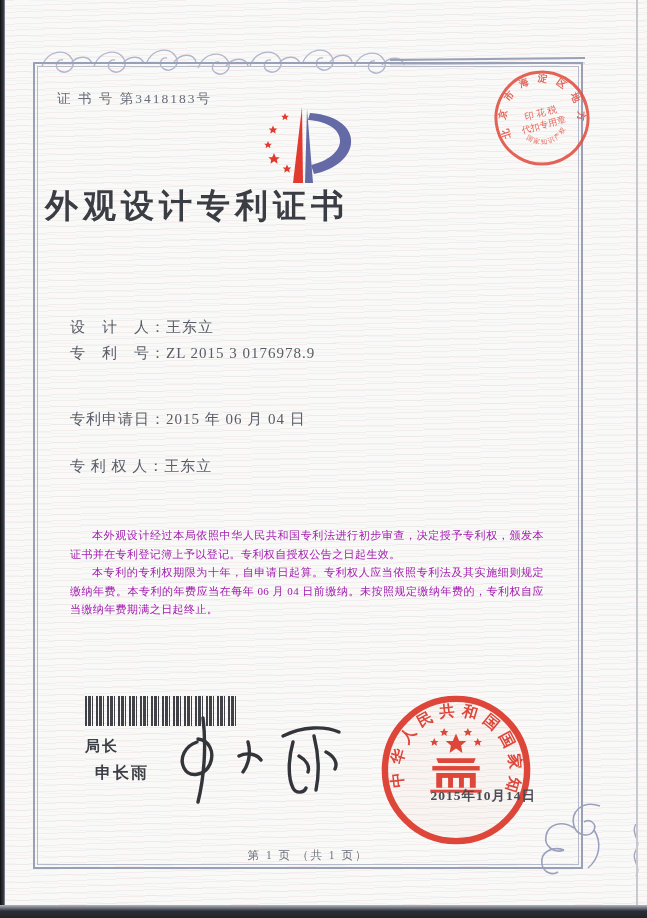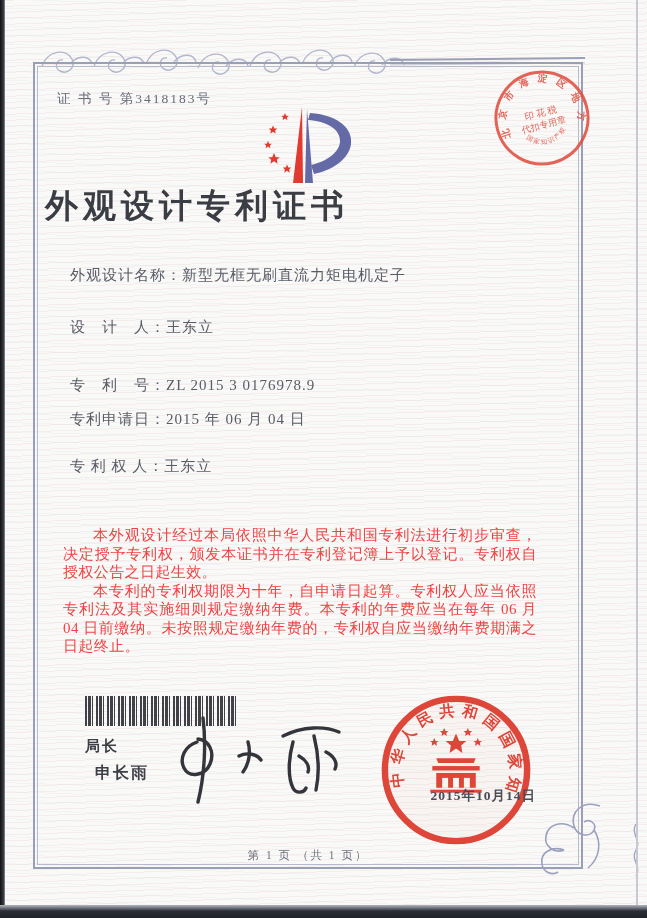--- a/index.html
+++ b/index.html
@@ -24,22 +24,22 @@
     background:linear-gradient(180deg,#b3b6be 0,#70747f 3px,#2c2e36 6px,#212329 100%);}
   .scan-edge-right{left:636px;top:0;width:2px;height:905px;background:#c6c9d0;}
   
   .frame{left:33px;top:62px;width:550px;height:807px;
     border:2.5px solid #99a0b6;box-sizing:border-box;}
   .frame::after{content:"";position:absolute;inset:2px;border:1px solid #b6bbcb;}
   .cert-no{left:57px;top:90px;font-size:13.5px;color:#666c78;letter-spacing:2px;}
   .title{left:45px;top:184px;width:550px;text-align:left;font-size:33px;
     letter-spacing:5px;color:#3b3d44;font-weight:600;}
   .field{left:70px;font-size:15px;color:#585c66;letter-spacing:1px;white-space:nowrap;}
-  .paras{left:63px;top:526px;width:474px;font-size:15px;line-height:18.5px;
-    color:#ef4444;text-align:justify;letter-spacing:0.4px;}
+  .paras{left:70px;top:526px;width:474px;font-size:11px;line-height:18.5px;
+    color:#a21caf;text-align:justify;letter-spacing:0.4px;}
   .paras p{margin:0;text-indent:2em;}
   .barcode{left:85px;top:696px;width:152px;height:30px;opacity:.85;
     background-image:repeating-linear-gradient(90deg,
       #202228 0 1.6px, transparent 1.6px 3.2px,
       #202228 3.2px 6px, transparent 6px 7.4px,
       #202228 7.4px 8.4px, transparent 8.4px 11px);}
   .commissioner-title{left:85px;top:737px;font-size:15px;color:#3c3f45;font-weight:600;letter-spacing:2px;text-align:center;}
   .commissioner-name{left:85px;top:763px;font-size:16px;color:#3c3f45;font-weight:600;letter-spacing:2px;margin-left:10px;}
   .seal-date{left:381px;top:787px;width:155px;text-align:right;font-size:13.5px;
     color:#494c54;letter-spacing:1px;font-weight:600;}
@@ -124,27 +124,24 @@
       <text font-size="6.5" letter-spacing="1.5" fill="#e04a3c">
         <textPath href="#taxArcBottom" startOffset="1">国家知识产权局</textPath>
       </text>
       <text x="50" y="48" text-anchor="middle" font-size="9.5" fill="#e04a3c">印 花 税</text>
       <text x="50" y="60" text-anchor="middle" font-size="9" fill="#e04a3c">代扣专用章</text>
     </svg>
   </div>
 
   <div class="abs title">外观设计专利证书</div>
 
-  <div class="abs field" style="top:266px">
-    <span>外观设计名称：</span><span>新型无框无刷直流力矩电机定子</span>
-  </div>
   <div class="abs field" style="top:318px">
     <span>设　计　人：</span><span>王东立</span>
   </div>
-  <div class="abs field" style="top:376px">
+  <div class="abs field" style="top:344px">
     <span>专　利　号：</span><span>ZL 2015 3 0176978.9</span>
   </div>
   <div class="abs field" style="top:410px">
     <span>专利申请日：</span><span>2015 年 06 月 04 日</span>
   </div>
   <div class="abs field" style="top:457px">
     <span>专 利 权 人：</span><span>王东立</span>
   </div>
 
   <div class="abs paras">

